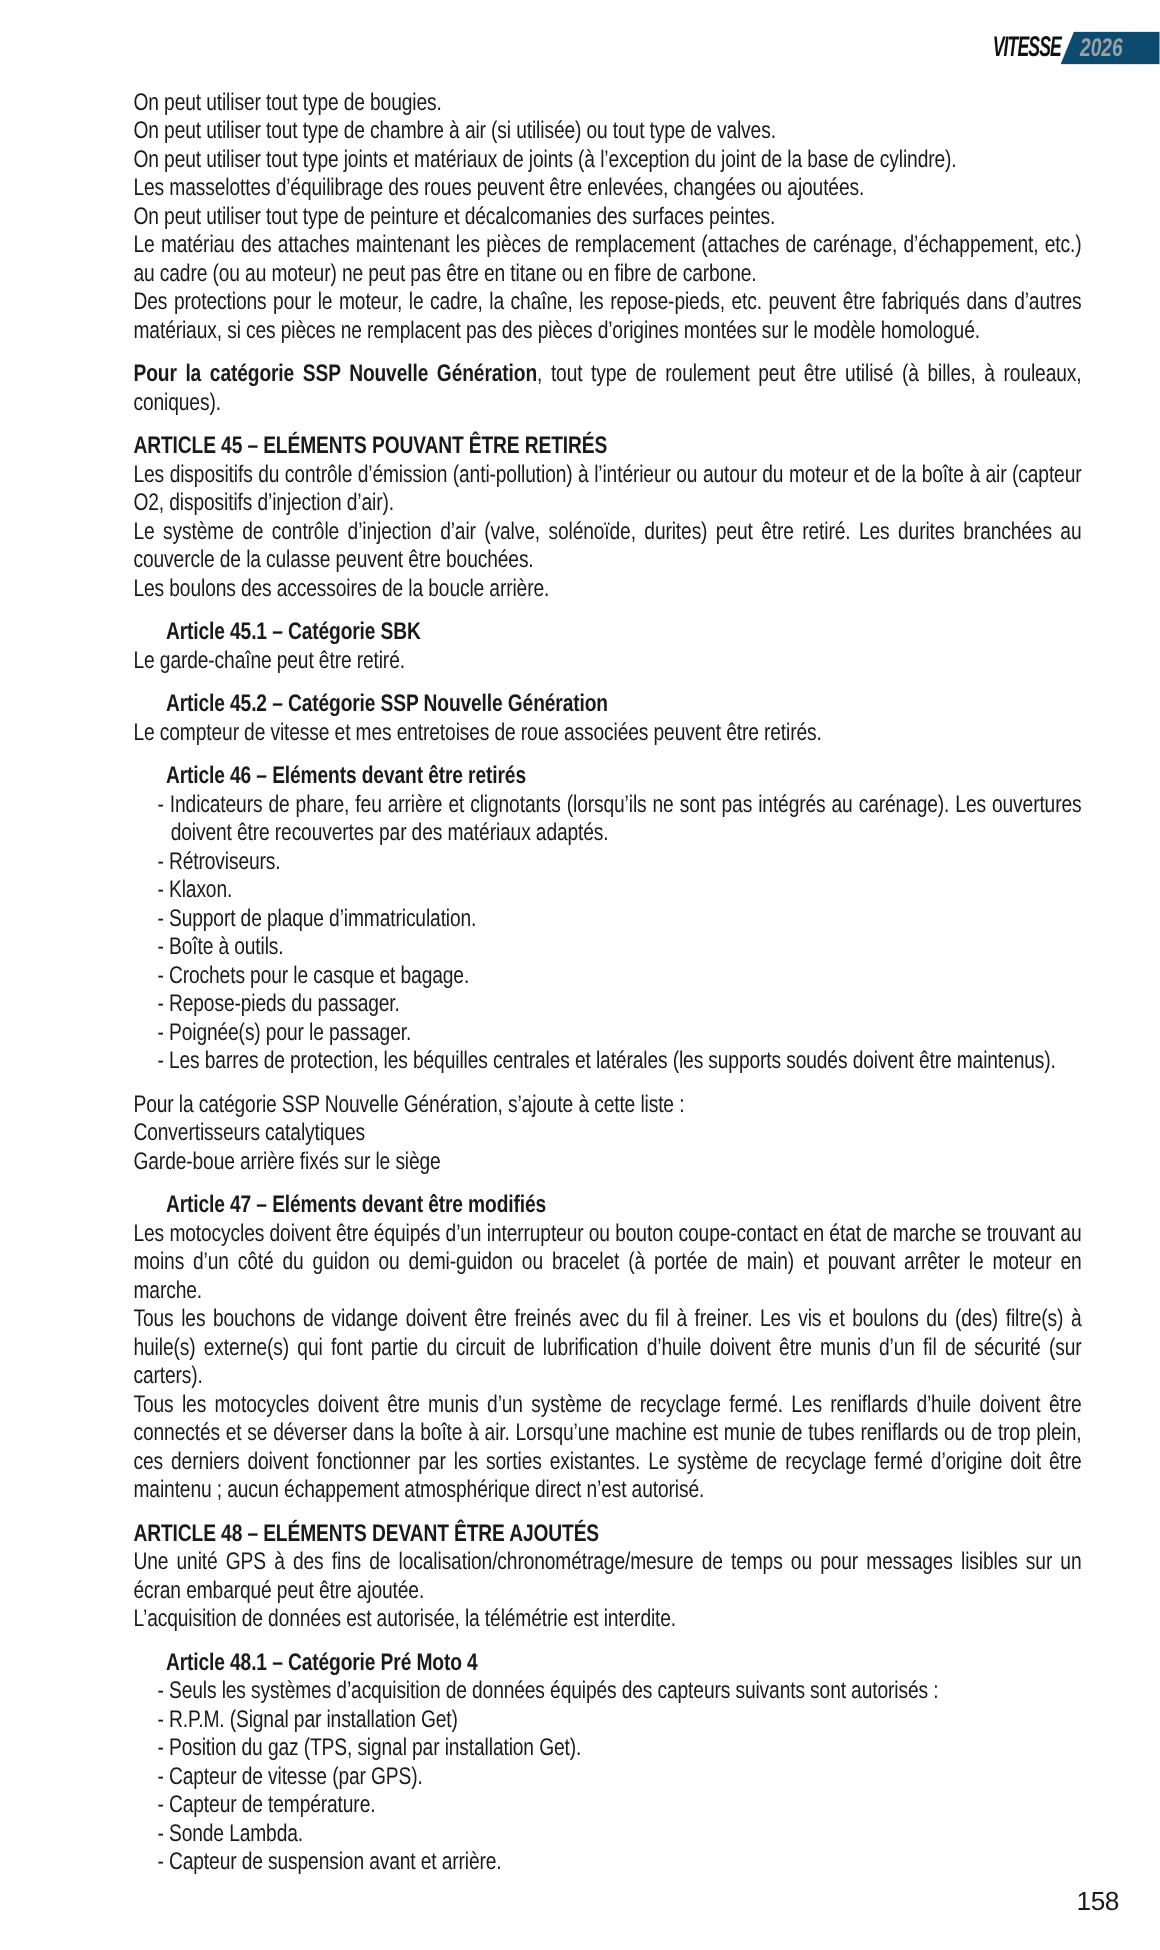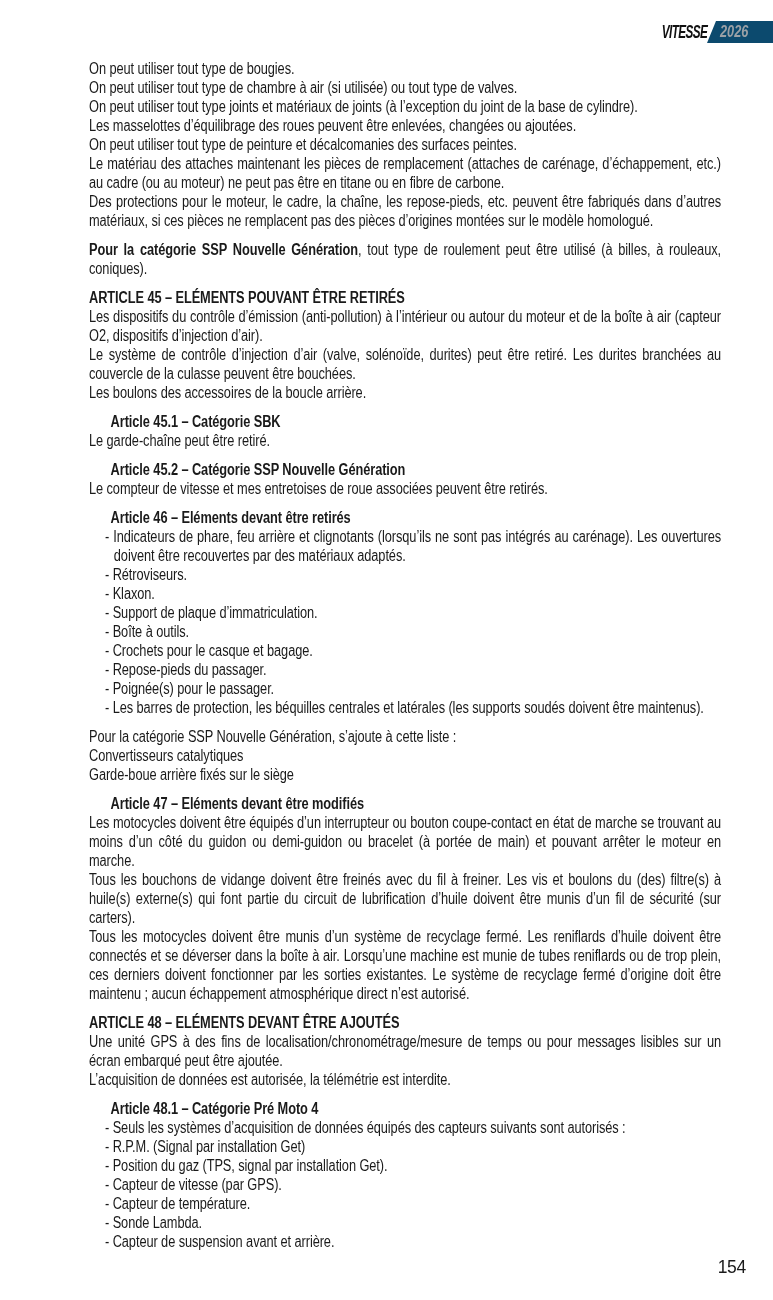--- a/index.html
+++ b/index.html
@@ -169,15 +169,15 @@
         <p class="li">Seuls les systèmes d’acquisition de données équipés des capteurs suivants sont autorisés :</p>
         <p class="li">R.P.M. (Signal par installation Get)</p>
         <p class="li">Position du gaz (TPS, signal par installation Get).</p>
         <p class="li">Capteur de vitesse (par GPS).</p>
         <p class="li">Capteur de température.</p>
         <p class="li">Sonde Lambda.</p>
         <p class="li">Capteur de suspension avant et arrière.</p>
       </div>
     </div>
 
-  <div class="pagenum">154</div>
+  <div class="pagenum">158</div>
 
 </div>
 
 </body></html>

